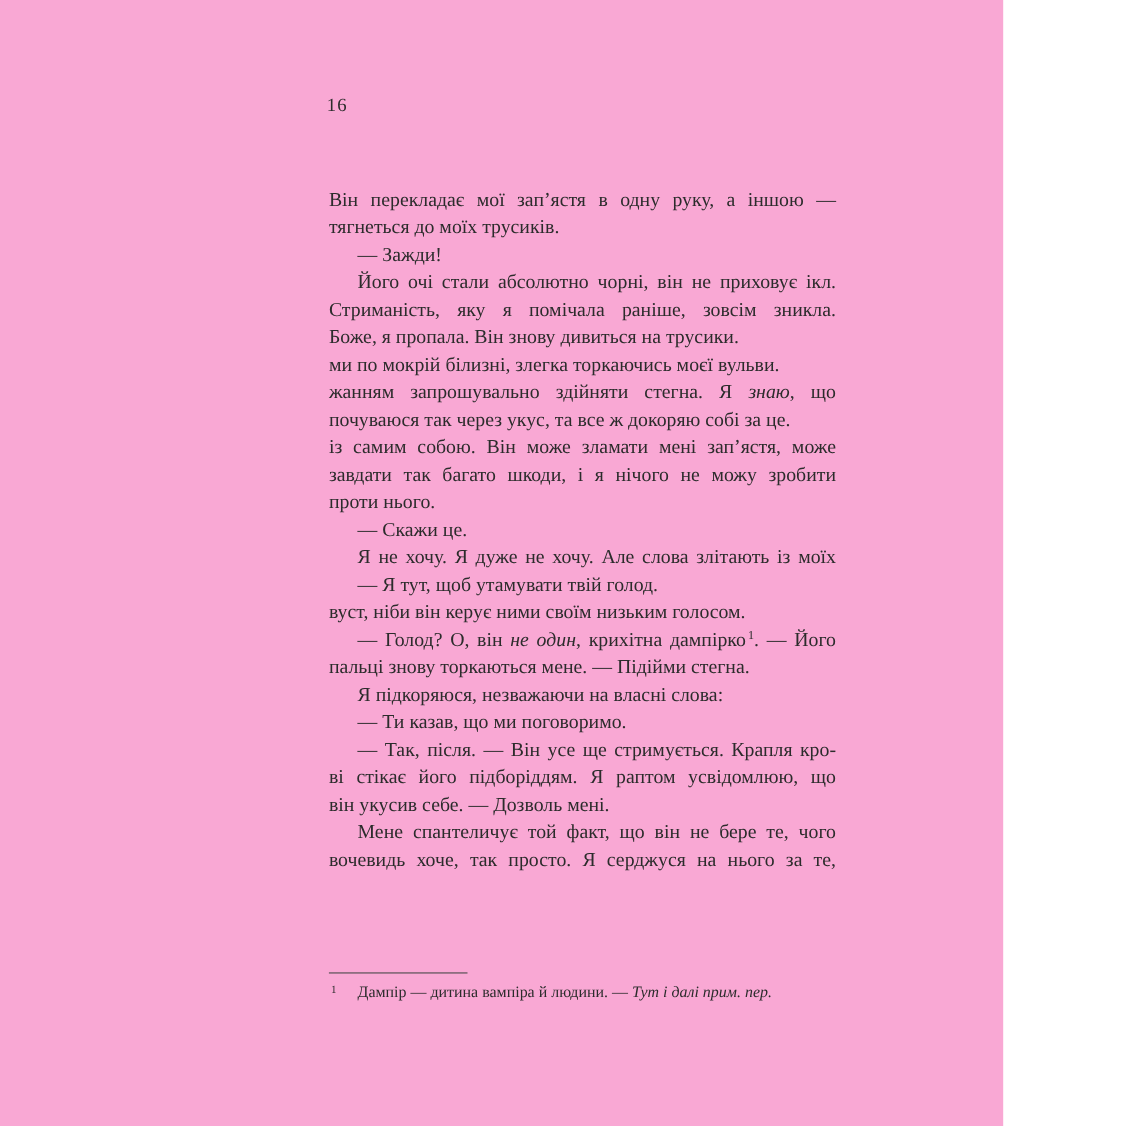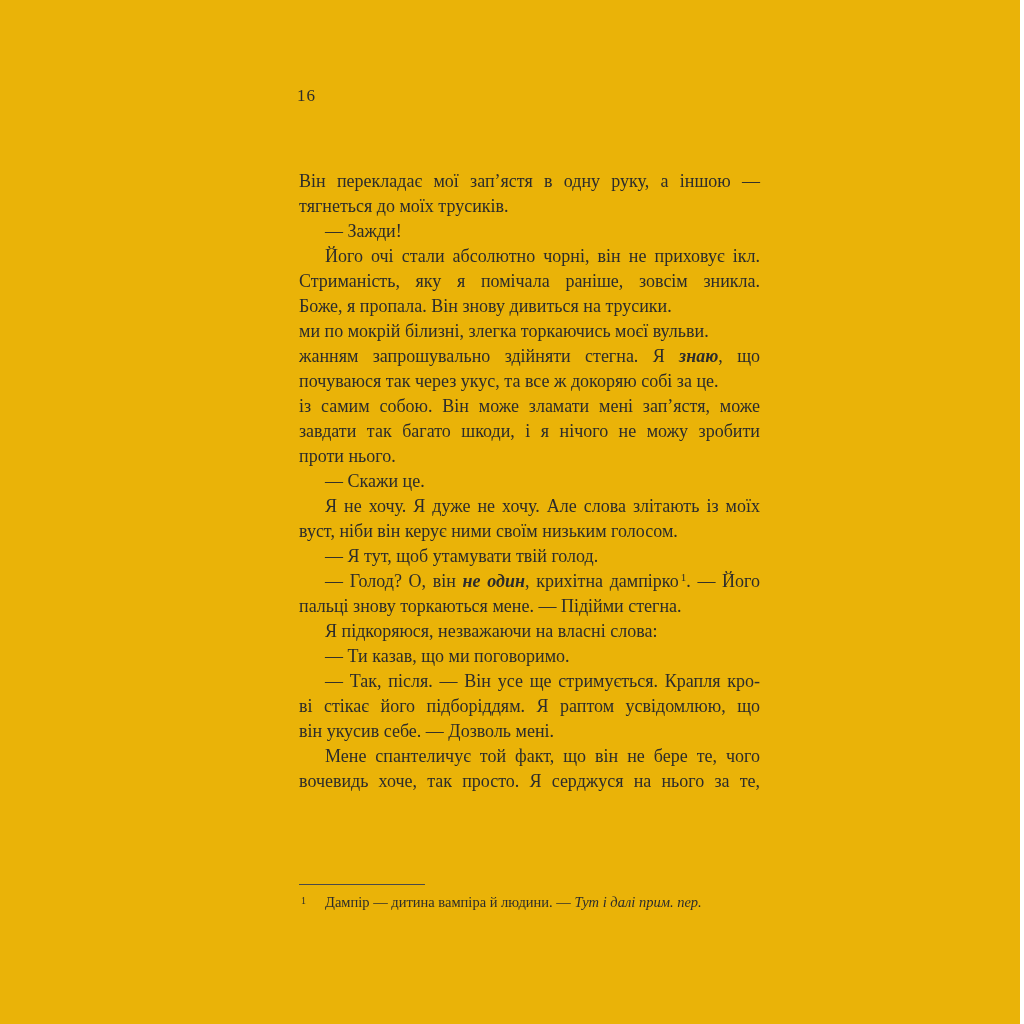--- a/index.html
+++ b/index.html
@@ -5,23 +5,23 @@
   html, body {
     margin: 0;
     padding: 0;
     width: 1024px;
     height: 1024px;
     background: #ffffff;
     font-family: "Liberation Serif", "DejaVu Serif", serif;
   }
   .page {
     position: relative;
-    width: 1020px;
+    width: 912px;
     height: 1024px;
-    background: #eab308;
+    background: #f9a8d4;
     color: #2c2c2c;
     overflow: hidden;
   }
   .page-number {
     position: absolute;
     left: 297px;
     top: 86px;
     font-size: 17px;
     letter-spacing: 1px;
     color: #2c2c2c;
@@ -43,21 +43,20 @@
     height: 25px;
   }
   .text-line.justify {
     text-align-last: justify;
   }
   .text-line.indent {
     padding-left: 26px;
   }
   .text-line em {
     font-style: italic;
-    font-weight: bold;
   }
   .text-line sup.fnref {
     font-size: 11px;
     line-height: 0;
     vertical-align: 6px;
     margin-left: 2px;
   }
   .footnote-rule {
     position: absolute;
     left: 299px;
@@ -101,22 +100,22 @@
       <div class="text-line justify"><span>Стриманість, яку я помічала раніше, зовсім зникла.</span></div>
       <div class="text-line"><span>Боже, я пропала. Він знову дивиться на трусики.</span></div>
       <div class="text-line"><span>ми по мокрій білизні, злегка торкаючись моєї вульви.</span></div>
       <div class="text-line justify"><span>жанням запрошувально здійняти стегна. Я </span><em>знаю</em><span>, що</span></div>
       <div class="text-line"><span>почуваюся так через укус, та все ж докоряю собі за це.</span></div>
       <div class="text-line justify"><span>із самим собою. Він може зламати мені зап’ястя, може</span></div>
       <div class="text-line justify"><span>завдати так багато шкоди, і я нічого не можу зробити</span></div>
       <div class="text-line"><span>проти нього.</span></div>
       <div class="text-line indent"><span>— Скажи це.</span></div>
       <div class="text-line indent justify"><span>Я не хочу. Я дуже не хочу. Але слова злітають із моїх</span></div>
+      <div class="text-line indent"><span>— Я тут, щоб утамувати твій голод.</span></div>
       <div class="text-line"><span>вуст, ніби він керує ними своїм низьким голосом.</span></div>
-      <div class="text-line indent"><span>— Я тут, щоб утамувати твій голод.</span></div>
       <div class="text-line indent justify"><span>— Голод? О, він </span><em>не один</em><span>, крихітна дампірко</span><sup class="fnref">1</sup><span>. — Його</span></div>
       <div class="text-line"><span>пальці знову торкаються мене. — Підійми стегна.</span></div>
       <div class="text-line indent"><span>Я підкоряюся, незважаючи на власні слова:</span></div>
       <div class="text-line indent"><span>— Ти казав, що ми поговоримо.</span></div>
       <div class="text-line indent justify"><span>— Так, після. — Він усе ще стримується. Крапля кро-</span></div>
       <div class="text-line justify"><span>ві стікає його підборіддям. Я раптом усвідомлюю, що</span></div>
       <div class="text-line"><span>він укусив себе. — Дозволь мені.</span></div>
       <div class="text-line indent justify"><span>Мене спантеличує той факт, що він не бере те, чого</span></div>
       <div class="text-line justify"><span>вочевидь хоче, так просто. Я серджуся на нього за те,</span></div>
     </div>

